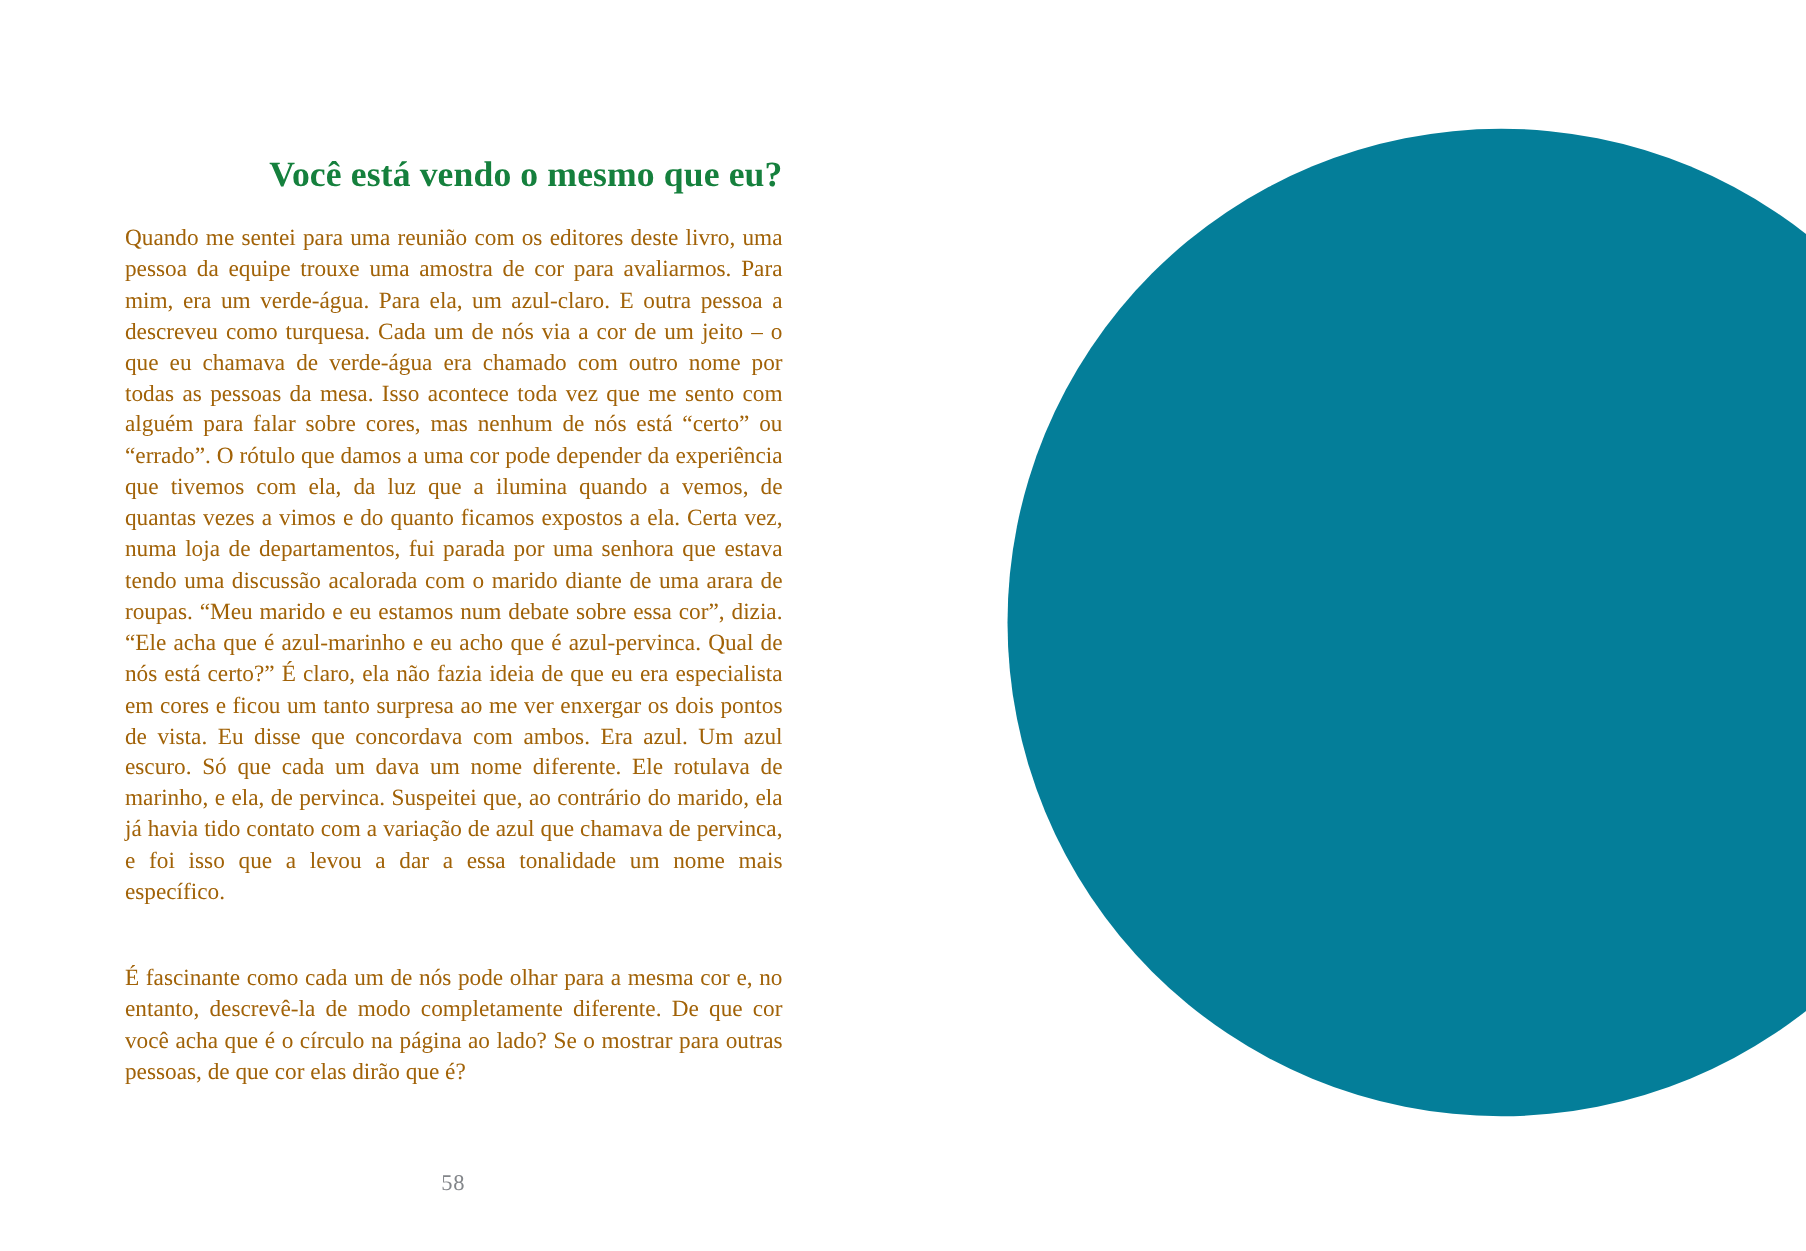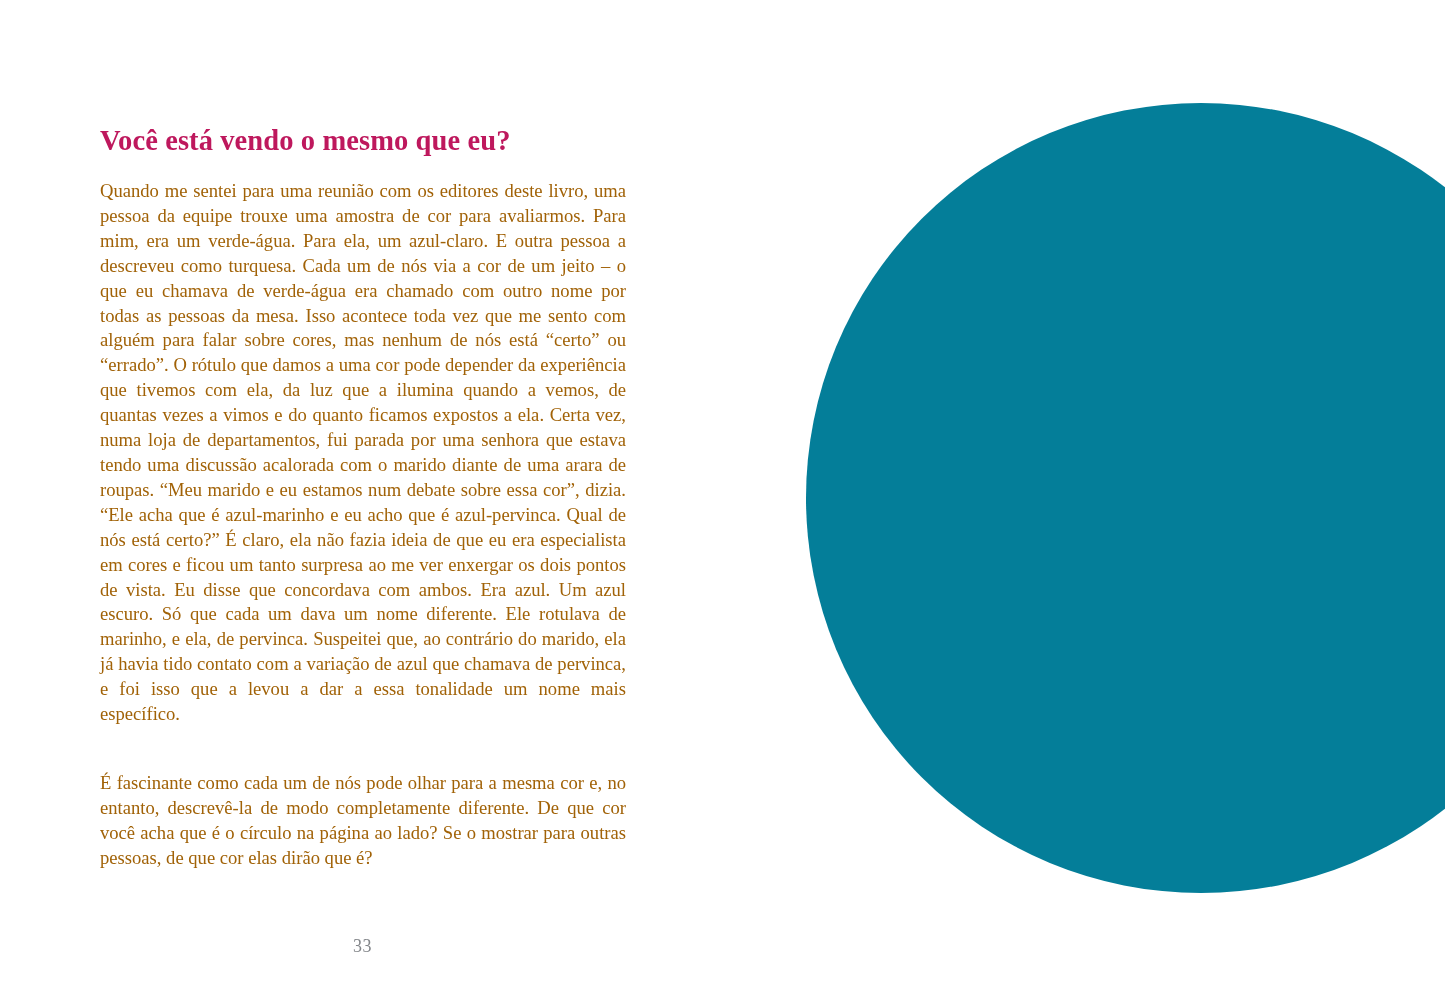--- a/index.html
+++ b/index.html
@@ -38,22 +38,23 @@
     width: 526px;
   }
 
   .chapter-heading {
     margin: 0 0 22px 0;
     font-family: "Liberation Serif", "DejaVu Serif", serif;
     font-weight: 700;
     font-size: 28.5px;
     line-height: 1.16;
     letter-spacing: 0.1px;
-    color: #be185d;
+    color: #15803d;
     text-rendering: optimizeLegibility;
+    text-align: right;
   }
 
   .body-paragraph {
     margin: 0 0 17px 0;
     font-family: "Liberation Serif", "DejaVu Serif", serif;
     font-size: 18.6px;
     line-height: 24.9px;
     color: #a16207;
     text-align: justify;
     text-justify: inter-word;
@@ -87,15 +88,15 @@
   <div class="text-column">
 
     <h1 class="chapter-heading">Você está vendo o mesmo que eu?</h1>
 
     <p class="body-paragraph">Quando me sentei para uma reunião com os editores deste livro, uma pessoa da equipe trouxe uma amostra de cor para avaliarmos. Para mim, era um verde-água. Para ela, um azul-claro. E outra pessoa a descreveu como turquesa. Cada um de nós via a cor de um jeito – o que eu chamava de verde-água era chamado com outro nome por todas as pessoas da mesa. Isso acontece toda vez que me sento com alguém para falar sobre cores, mas nenhum de nós está “certo” ou “errado”. O rótulo que damos a uma cor pode depender da experiência que tivemos com ela, da luz que a ilumina quando a vemos, de quantas vezes a vimos e do quanto ficamos expostos a ela. Certa vez, numa loja de departamentos, fui parada por uma senhora que estava tendo uma discussão acalorada com o marido diante de uma arara de roupas. “Meu marido e eu estamos num debate sobre essa cor”, dizia. “Ele acha que é azul-marinho e eu acho que é azul-pervinca. Qual de nós está certo?” É claro, ela não fazia ideia de que eu era especialista em cores e ficou um tanto surpresa ao me ver enxergar os dois pontos de vista. Eu disse que concordava com ambos. Era azul. Um azul escuro. Só que cada um dava um nome diferente. Ele rotulava de marinho, e ela, de pervinca. Suspeitei que, ao contrário do marido, ela já havia tido contato com a variação de azul que chamava de pervinca, e foi isso que a levou a dar a essa tonalidade um nome mais específico.</p>
 
     <p class="body-paragraph">É fascinante como cada um de nós pode olhar para a mesma cor e, no entanto, descrevê-la de modo completamente diferente. De que cor você acha que é o círculo na página ao lado? Se o mostrar para outras pessoas, de que cor elas dirão que é?</p>
 
   </div>
 
-  <div class="folio">33</div>
+  <div class="folio">58</div>
 
 </div>
 
 </body></html>

